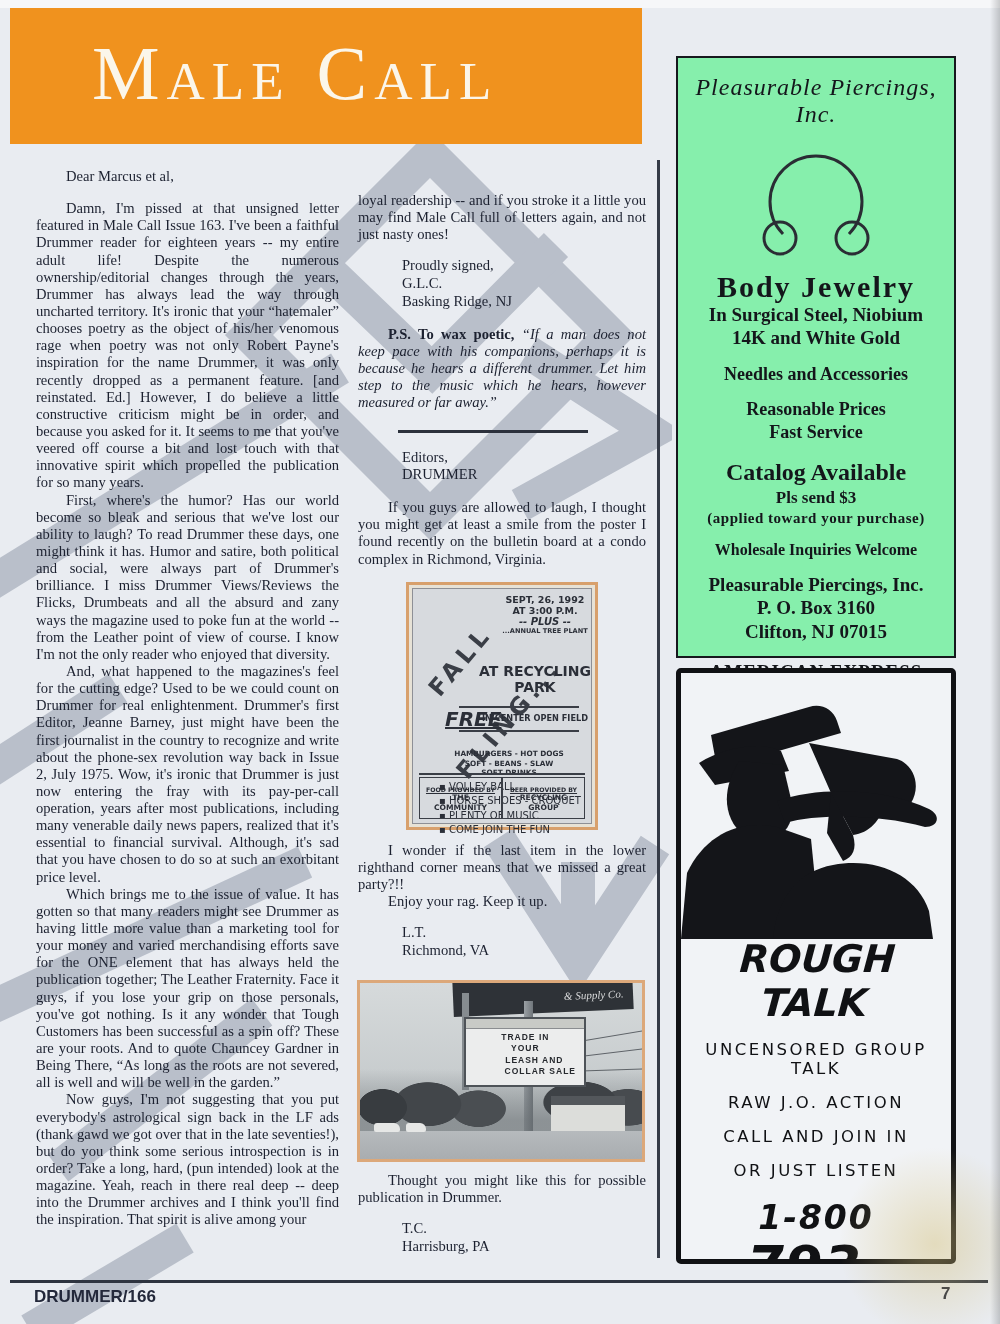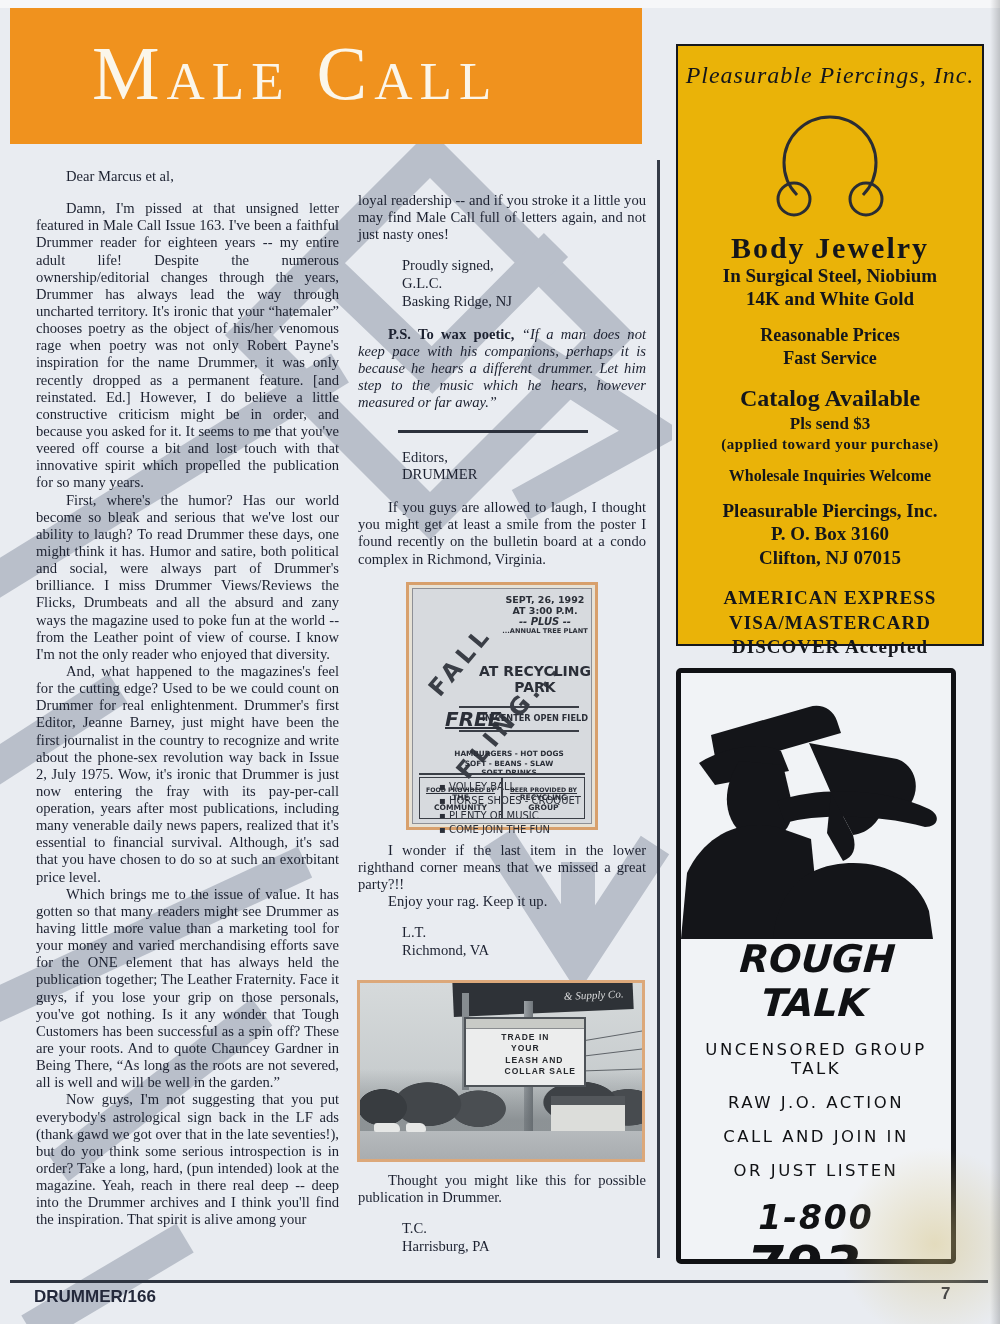--- a/index.html
+++ b/index.html
@@ -79,21 +79,21 @@
           radial-gradient(45px 30px at 42% 62%,#4a4e52 60%,rgba(74,78,82,0) 62%),
           radial-gradient(60px 34px at 78% 52%,#3e4246 60%,rgba(62,66,70,0) 62%),
           radial-gradient(50px 30px at 95% 60%,#474b4f 60%,rgba(71,75,79,0) 62%),
           linear-gradient(rgba(120,126,130,0),rgba(96,102,106,.55) 80%);}
   .ph-house{position:absolute;right:6%;bottom:28px;width:74px;height:26px;background:#dcddda;
         border-top:9px solid #53575b;}
   .ph-road{position:absolute;left:0;bottom:0;width:100%;height:28px;background:linear-gradient(#b6babd,#a9adb0);}
   .ph-car{position:absolute;bottom:27px;width:26px;height:9px;background:#e6e7e6;border-radius:3px 6px 2px 2px;}
 
   
-  .ad1{position:absolute;left:676px;top:44px;width:308px;height:602px;background:#eab308;
+  .ad1{position:absolute;left:676px;top:56px;width:280px;height:602px;background:#86efac;
         border:2px solid #16181d;box-sizing:border-box;text-align:center;color:#14161b;}
   .ad1 .script{font-style:italic;font-size:24px;margin-top:16px;letter-spacing:1px;}
   .ad1 svg{margin-top:6px;}
   .ad1 .headline{font-size:30px;font-weight:bold;letter-spacing:2px;margin-top:4px;}
   .ad1 .sub{font-size:19px;font-weight:bold;line-height:1.2;}
   .ad1 .line{font-size:18px;font-weight:bold;margin-top:14px;}
   .ad1 .tight{margin-top:2px;}
   .ad1 .cat{font-size:24px;font-weight:bold;margin-top:16px;}
   .ad1 .small{font-size:17px;font-weight:bold;margin-top:2px;}
   .ad1 .paren{font-size:15px;font-weight:bold;margin-top:2px;letter-spacing:.5px;}
@@ -259,20 +259,21 @@
     <svg width="160" height="128" viewBox="0 0 160 128">
       <g fill="none" stroke="#2a2d34" stroke-width="3">
         <path d="M47,100 A46,46 0 1 1 113,100"></path>
         <circle cx="44" cy="104" r="16"></circle>
         <circle cx="116" cy="104" r="16"></circle>
       </g>
     </svg>
     <div class="headline">Body Jewelry</div>
     <div class="sub">In Surgical Steel, Niobium</div>
     <div class="sub">14K and White Gold</div>
+    <div class="line">Needles and Accessories</div>
     <div class="line">Reasonable Prices</div>
     <div class="line tight">Fast Service</div>
     <div class="cat">Catalog Available</div>
     <div class="small">Pls send $3</div>
     <div class="paren">(applied toward your purchase)</div>
     <div class="line" style="font-size:16px">Wholesale Inquiries Welcome</div>
     <div class="addr" style="margin-top:14px">Pleasurable Piercings, Inc.</div>
     <div class="addr">P. O. Box 3160</div>
     <div class="addr">Clifton, NJ 07015</div>
     <div class="cards" style="margin-top:16px">AMERICAN EXPRESS</div>

